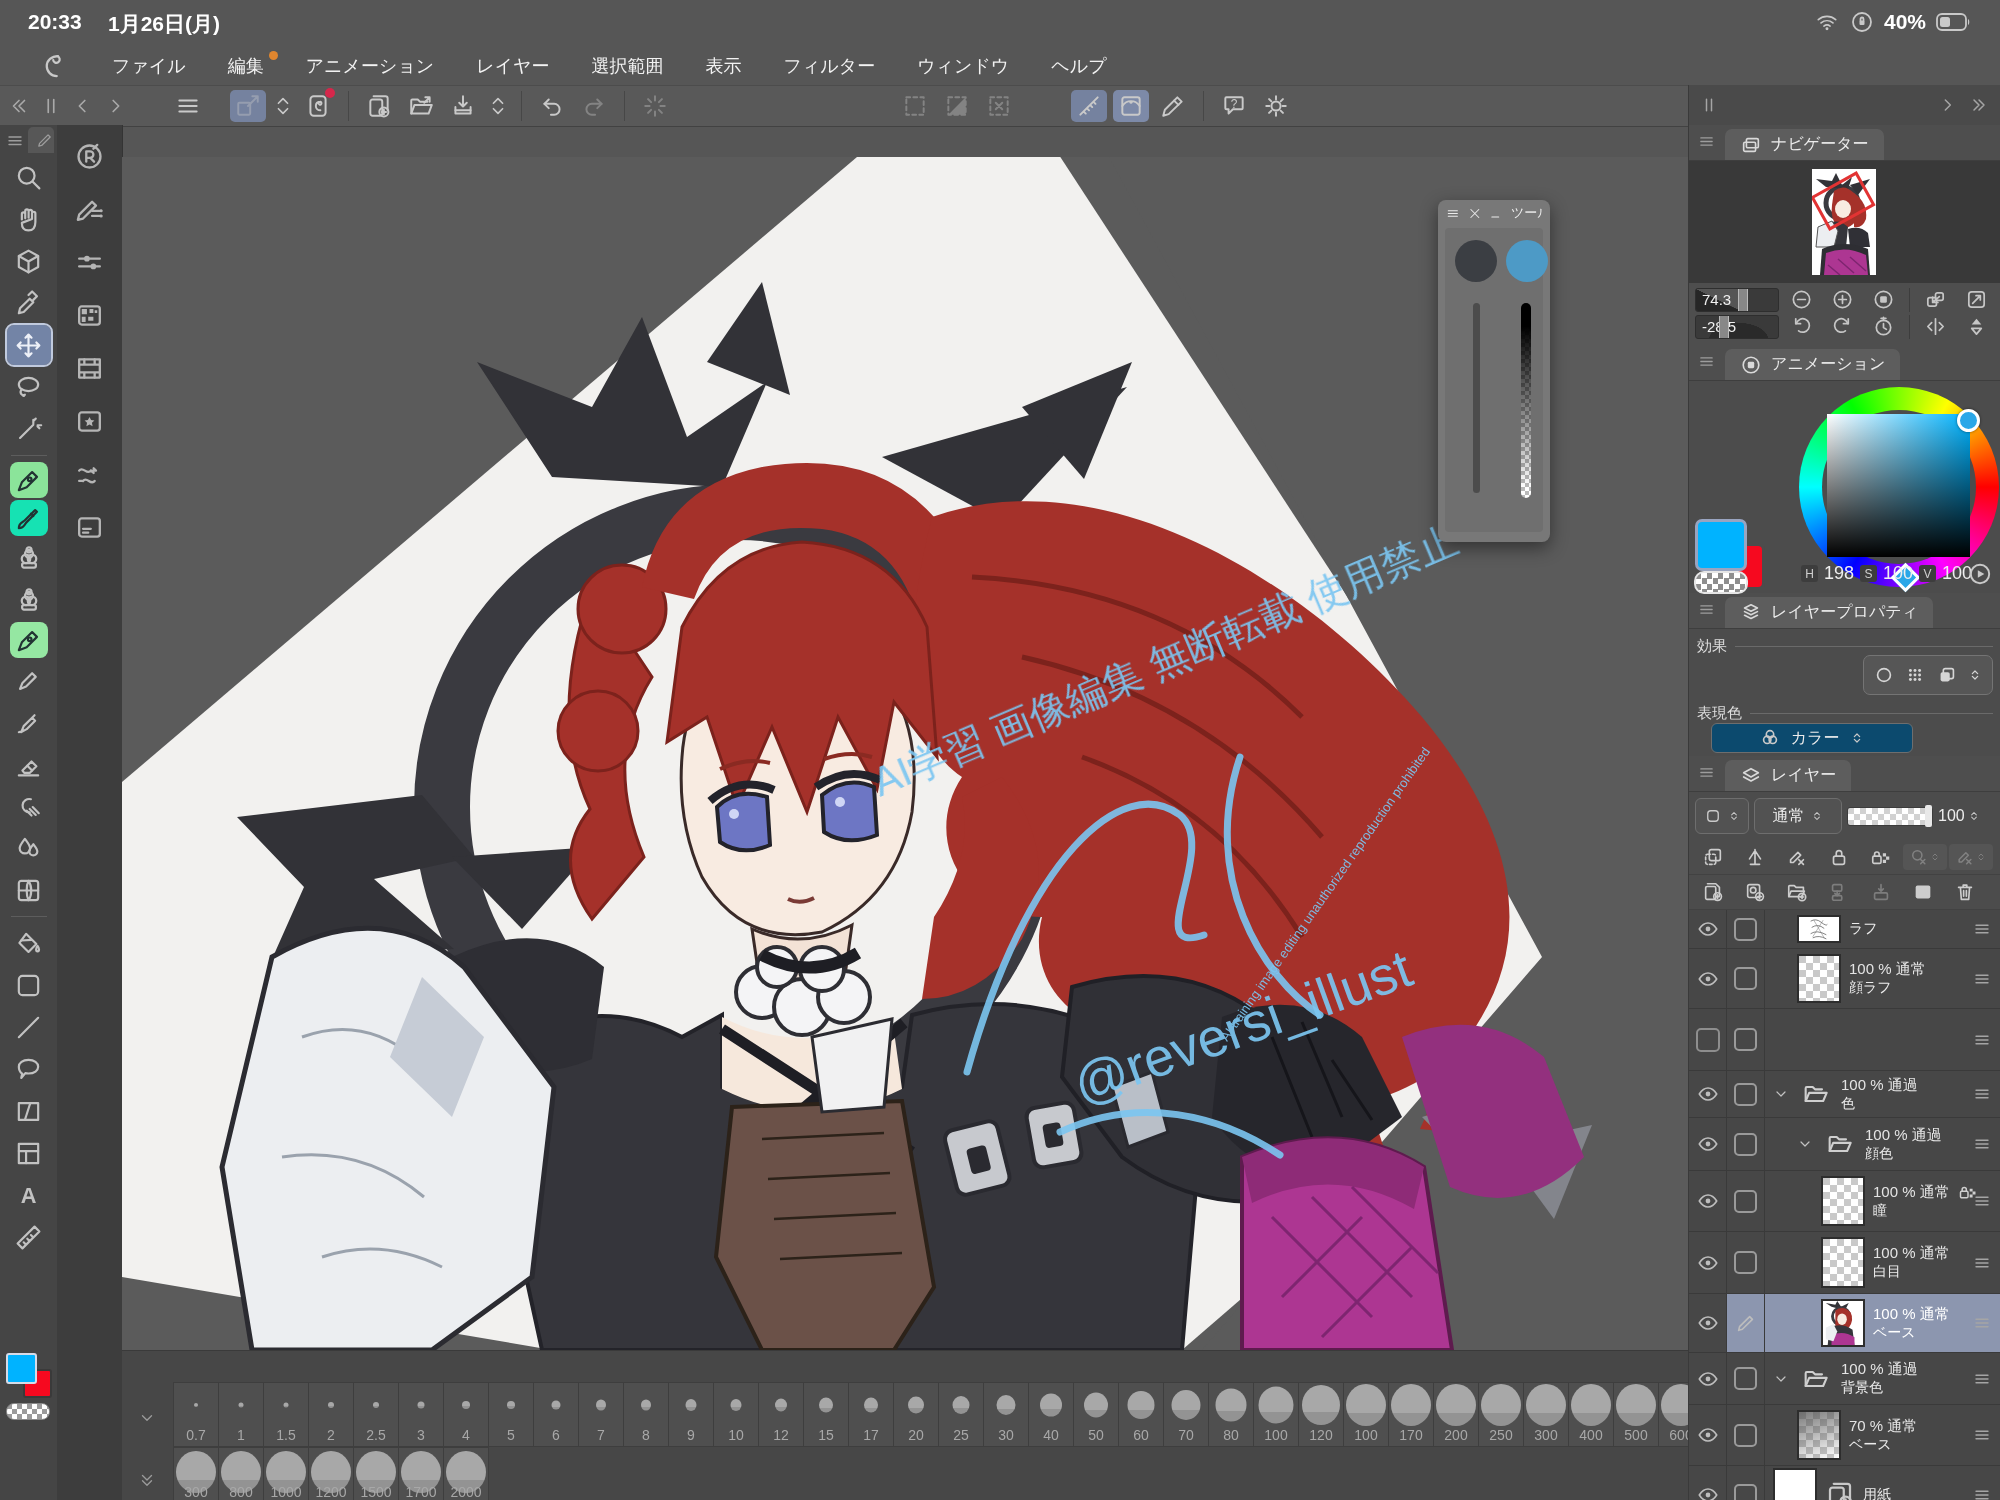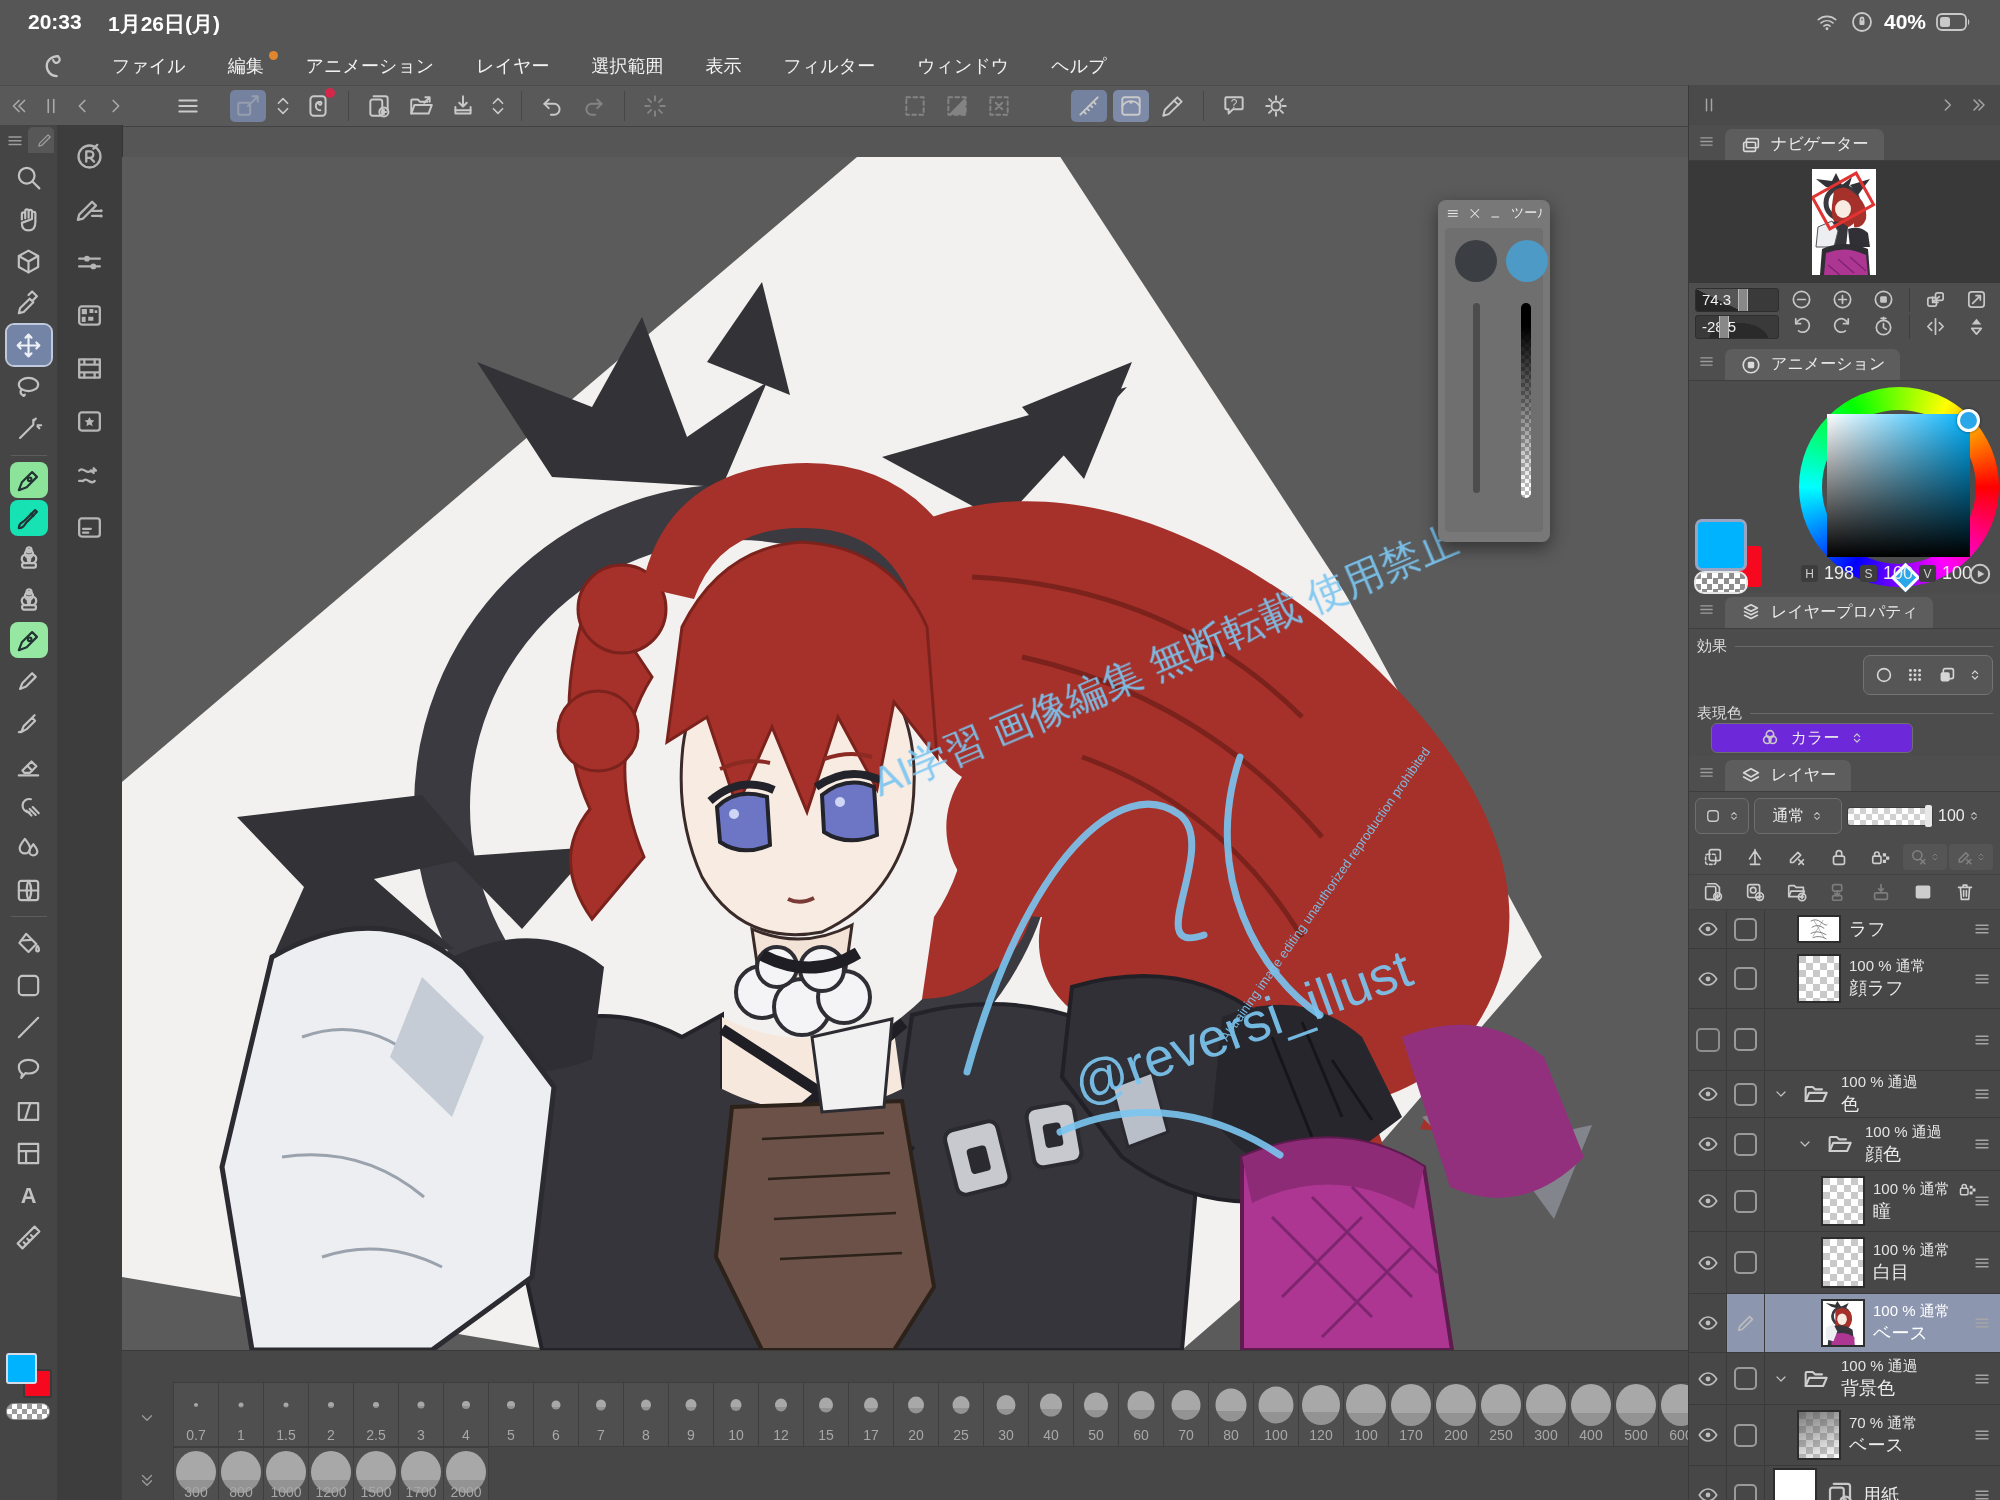--- a/index.html
+++ b/index.html
@@ -133,21 +133,21 @@
   #hsvvals{position:absolute;left:112px;top:182px;display:flex;align-items:center;gap:6px;z-index:4;}
   #hsvvals .tag{width:17px;height:17px;background:#3d3d3d;color:#cfcfcf;font-size:12px;display:flex;align-items:center;justify-content:center;border-radius:3px;}
   #hsvvals .num{font-size:18px;color:#efefef;}
   #cplay{position:absolute;right:8px;top:180px;width:26px;height:26px;color:#c9c9c9;z-index:4;}
   
   #lpbody{height:125px;background:#4c4c4c;position:relative;padding-top:2px;}
   .lplabel{display:flex;align-items:center;gap:8px;margin:6px 8px 0;color:#dedede;font-size:15px;}
   .lplabel .line{flex:1;height:1px;background:#6a6a6a;}
   #fxgroup{position:absolute;right:8px;top:26px;width:128px;height:38px;background:#565656;border:1px solid #747474;border-radius:7px;display:flex;align-items:center;justify-content:space-evenly;}
   #fxgroup .icon{width:22px;height:22px;color:#d6d6d6;}
-  #exprbtn{position:absolute;left:22px;top:94px;width:200px;height:28px;background:#6d28d9;border:1px solid #6e6e6e;border-radius:6px;display:flex;align-items:center;justify-content:center;gap:10px;}
+  #exprbtn{position:absolute;left:22px;top:94px;width:200px;height:28px;background:#0c4a6e;border:1px solid #6e6e6e;border-radius:6px;display:flex;align-items:center;justify-content:center;gap:10px;}
   #exprbtn .t{font-size:16px;color:#ececec;}
   #exprbtn .icon{width:18px;height:18px;}
   
   #lyrctrl{background:#4c4c4c;padding:5px 6px;display:flex;align-items:center;gap:5px;height:38px;}
   .combo{height:34px;background:#525252;border:1px solid #6e6e6e;border-radius:6px;display:flex;align-items:center;justify-content:center;gap:5px;color:#ececec;}
   #lyrctrl .c1{width:52px;}
   #lyrctrl .c2{width:86px;font-size:16px;}
   #opslider{width:84px;height:17px;border-radius:3px;position:relative;border:1px solid #3c3c3c;
     background:linear-gradient(rgba(255,255,255,.55),rgba(255,255,255,.55)),repeating-conic-gradient(#fff 0 25%,#9a9a9a 0 50%) 0 0/12px 12px;}
   #opslider .handle{position:absolute;right:0px;top:-3px;width:7px;height:22px;background:#e8e8e8;border-radius:2px;}
@@ -165,21 +165,21 @@
   .lmain{flex:1;display:flex;align-items:center;padding-left:8px;gap:8px;min-width:0;}
   .lrow.sel .lmain,.lrow.sel .lcol2{background:#8c96af;}
   .lrow.sel .l1,.lrow.sel .l2{color:#fff;}
   .lthumb{width:40px;height:46px;border:2px solid #2d2d2d;flex:none;background:#fff;}
   .th-checker{background:repeating-conic-gradient(#fff 0 25%,#c9c9c9 0 50%) 0 0/14px 14px;}
   .th-checker-grad{background:linear-gradient(160deg,rgba(80,80,80,.75),rgba(255,255,255,0)),repeating-conic-gradient(#fff 0 25%,#c9c9c9 0 50%) 0 0/14px 14px;}
   .th-paper{background:#fff;}
   .lthumb svg{width:100%;height:100%;display:block;}
   .ltext{display:flex;flex-direction:column;justify-content:center;min-width:0;}
   .l1{font-size:15px;color:#e4e4e4;white-space:nowrap;display:flex;align-items:center;gap:6px;}
-  .l2{font-size:18px;color:#ececec;white-space:nowrap;}
+  .l2{font-size:14px;color:#ececec;white-space:nowrap;}
   .lgrip{position:absolute;right:8px;top:50%;transform:translateY(-50%);width:22px;height:18px;color:#a5a5a5;}
   .lchev{width:16px;height:16px;color:#c2c2c2;flex:none;}
   .lfolder{width:36px;height:28px;flex:none;color:#cfcfcf;}
   .badge{width:24px;height:20px;flex:none;color:#cfcfcf;}
   .eyeoff{width:20px;height:20px;border:2px solid #8e8e8e;border-radius:5px;}
   .chk{width:19px;height:19px;border:2px solid #9a9a9a;border-radius:5px;}
 </style>
 </head>
 <body>
 

